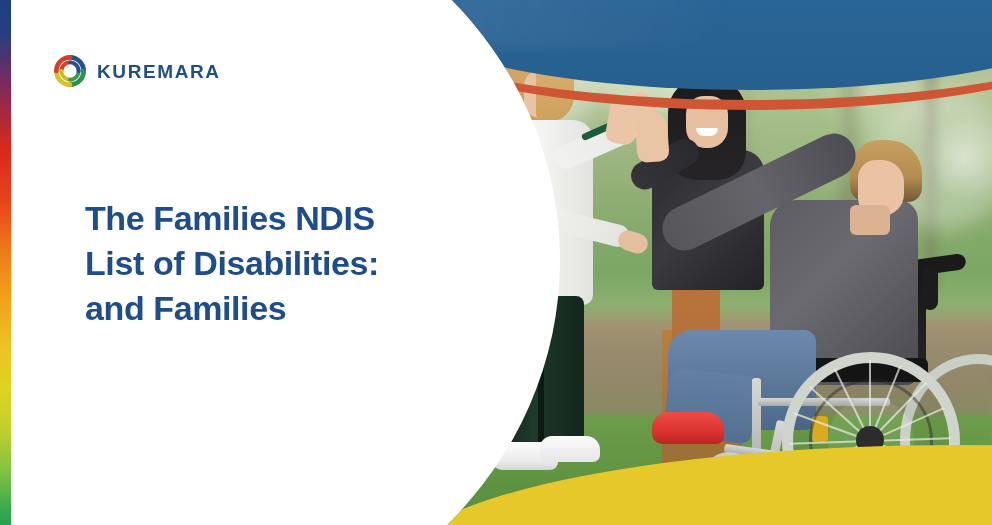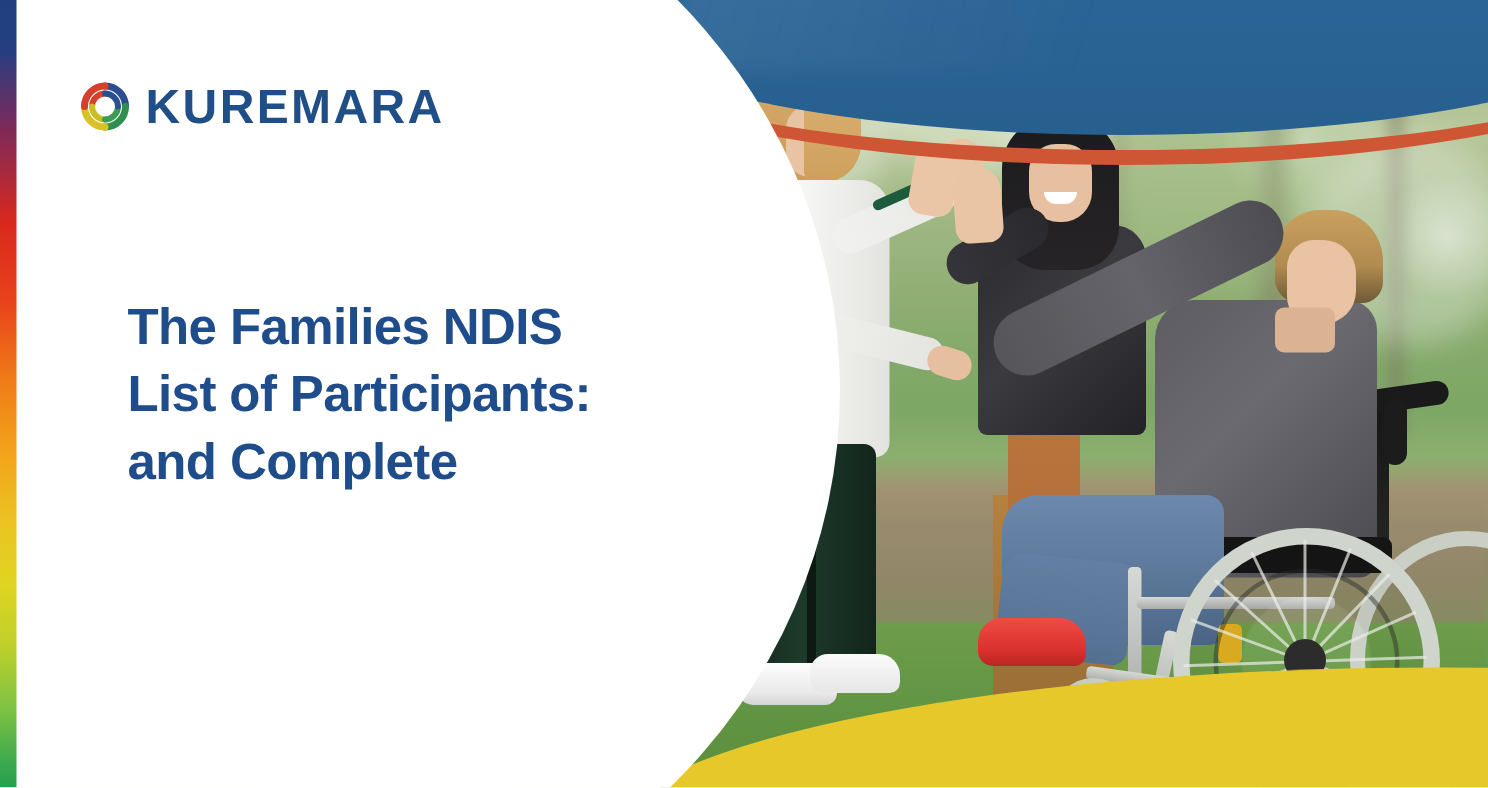--- a/index.html
+++ b/index.html
@@ -388,21 +388,21 @@
   }
 
   
   .logo {
     position:absolute; left:52px; top:53px;
     display:flex; align-items:center; gap:9px;
     z-index:12;
   }
   .logo-mark { width:36px; height:36px; display:block; }
   .logo-text {
-    font-size:32px; font-weight:700; letter-spacing:1.6px;
+    font-size:19px; font-weight:700; letter-spacing:1.6px;
     color:#1f4f86; line-height:1; white-space:nowrap;
   }
 
   
   .headline {
     position:absolute; left:85px; top:196px;
     width:470px;
     z-index:12;
     font-size:34px;
     font-weight:700;
@@ -529,17 +529,17 @@
         <path d="M26 50 A24 24 0 0 0 50 74" stroke="#c9bf24"></path>
         <path d="M50 74 A24 24 0 0 0 74 50" stroke="#3c9a52"></path>
         <path d="M74 50 A24 24 0 0 0 50 26" stroke="#2b4f8e"></path>
       </g>
     </svg>
     <span class="logo-text">KUREMARA</span>
   </div>
 
   <h1 class="headline">
     <span class="ln">The Families NDIS</span>
-    <span class="ln">List of Participants:</span>
-    <span class="ln">and Complete</span>
+    <span class="ln">List of Disabilities:</span>
+    <span class="ln">and Families</span>
   </h1>
 
 </div>
 
 </body></html>

